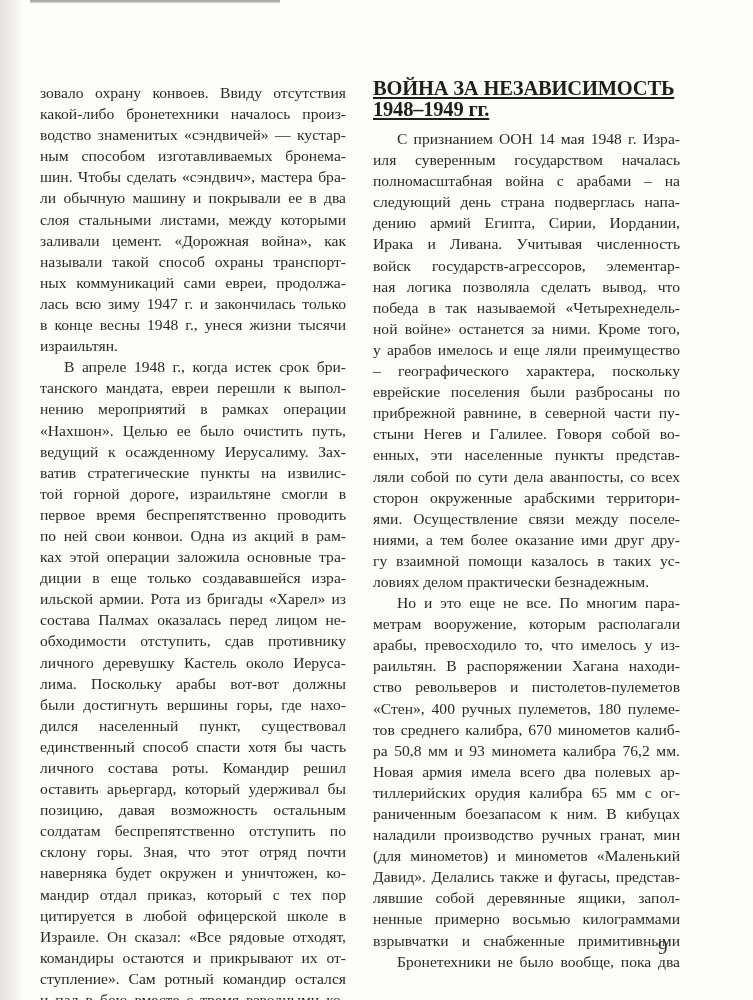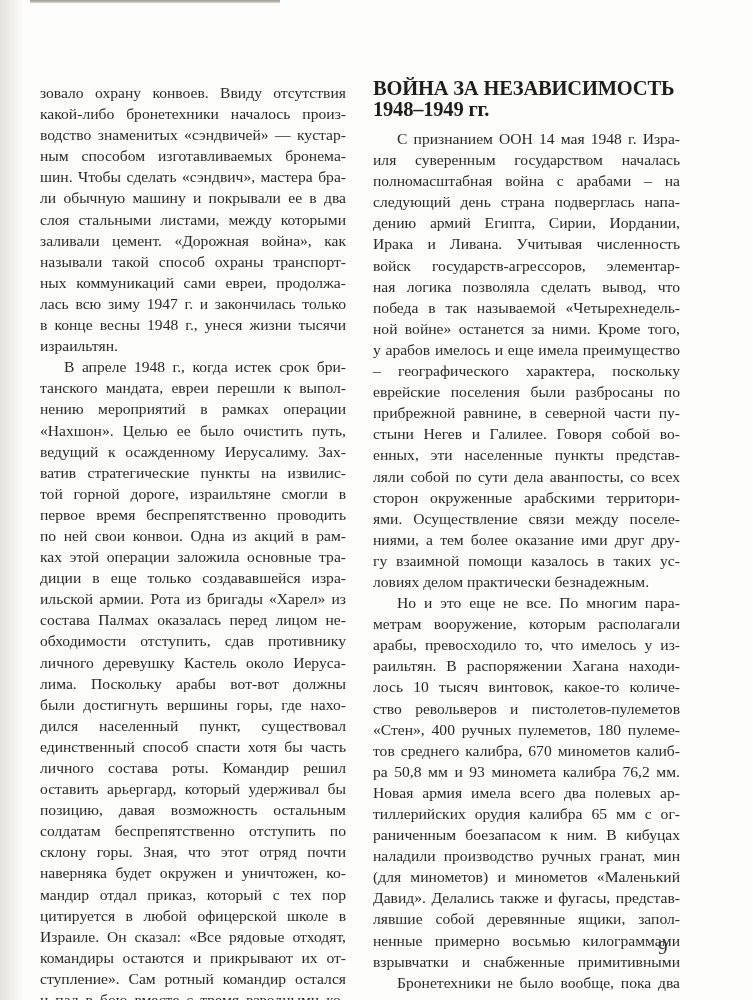--- a/index.html
+++ b/index.html
@@ -29,20 +29,21 @@
   .line { display: block; white-space: nowrap; text-align-last: justify; text-align: justify; }
   .line.last { text-align-last: left; font-family: Liberation Serif, serif; }
   .line.indent { padding-left: 24px; }
   .heading {
     font-weight: bold;
     font-size: 20.5px;
     line-height: 21px;
     letter-spacing: -0.2px;
     color: #1e1e1e;
     margin: 0 0 8px 0;
+    text-decoration: underline;
   }
   .heading span { display: block; }
   .page-number {
     position: absolute; left: 658px; top: 937px;
     font-size: 19px;
     color: #333;
   }
 </style>
 </head>
 <body>
@@ -111,39 +112,38 @@
         <span class="line indent">С признанием ООН 14 мая 1948 г. Изра-</span>
         <span class="line">иля суверенным государством началась</span>
         <span class="line">полномасштабная война с арабами – на</span>
         <span class="line">следующий день страна подверглась напа-</span>
         <span class="line">дению армий Египта, Сирии, Иордании,</span>
         <span class="line">Ирака и Ливана. Учитывая численность</span>
         <span class="line">войск государств-агрессоров, элементар-</span>
         <span class="line">ная логика позволяла сделать вывод, что</span>
         <span class="line">победа в так называемой «Четырехнедель-</span>
         <span class="line">ной войне» останется за ними. Кроме того,</span>
-        <span class="line">у арабов имелось и еще имела преимущество</span>
+        <span class="line">у арабов имелось и еще ляли преимущество</span>
         <span class="line">– географического характера, поскольку</span>
         <span class="line">еврейские поселения были разбросаны по</span>
         <span class="line">прибрежной равнине, в северной части пу-</span>
         <span class="line">стыни Негев и Галилее. Говоря собой во-</span>
         <span class="line">енных, эти населенные пункты представ-</span>
         <span class="line">ляли собой по сути дела аванпосты, со всех</span>
         <span class="line">сторон окруженные арабскими территори-</span>
         <span class="line">ями. Осуществление связи между поселе-</span>
         <span class="line">ниями, а тем более оказание ими друг дру-</span>
         <span class="line">гу взаимной помощи казалось в таких ус-</span>
         <span class="line last">ловиях делом практически безнадежным.</span>
       </div>
       <div>
         <span class="line indent">Но и это еще не все. По многим пара-</span>
         <span class="line">метрам вооружение, которым располагали</span>
         <span class="line">арабы, превосходило то, что имелось у из-</span>
         <span class="line">раильтян. В распоряжении Хагана находи-</span>
-        <span class="line">лось 10 тысяч винтовок, какое-то количе-</span>
         <span class="line">ство револьверов и пистолетов-пулеметов</span>
         <span class="line">«Стен», 400 ручных пулеметов, 180 пулеме-</span>
         <span class="line">тов среднего калибра, 670 минометов калиб-</span>
         <span class="line">ра 50,8 мм и 93 миномета калибра 76,2 мм.</span>
         <span class="line">Новая армия имела всего два полевых ар-</span>
         <span class="line">тиллерийских орудия калибра 65 мм с ог-</span>
         <span class="line">раниченным боезапасом к ним. В кибуцах</span>
         <span class="line">наладили производство ручных гранат, мин</span>
         <span class="line">(для минометов) и минометов «Маленький</span>
         <span class="line">Давид». Делались также и фугасы, представ-</span>

